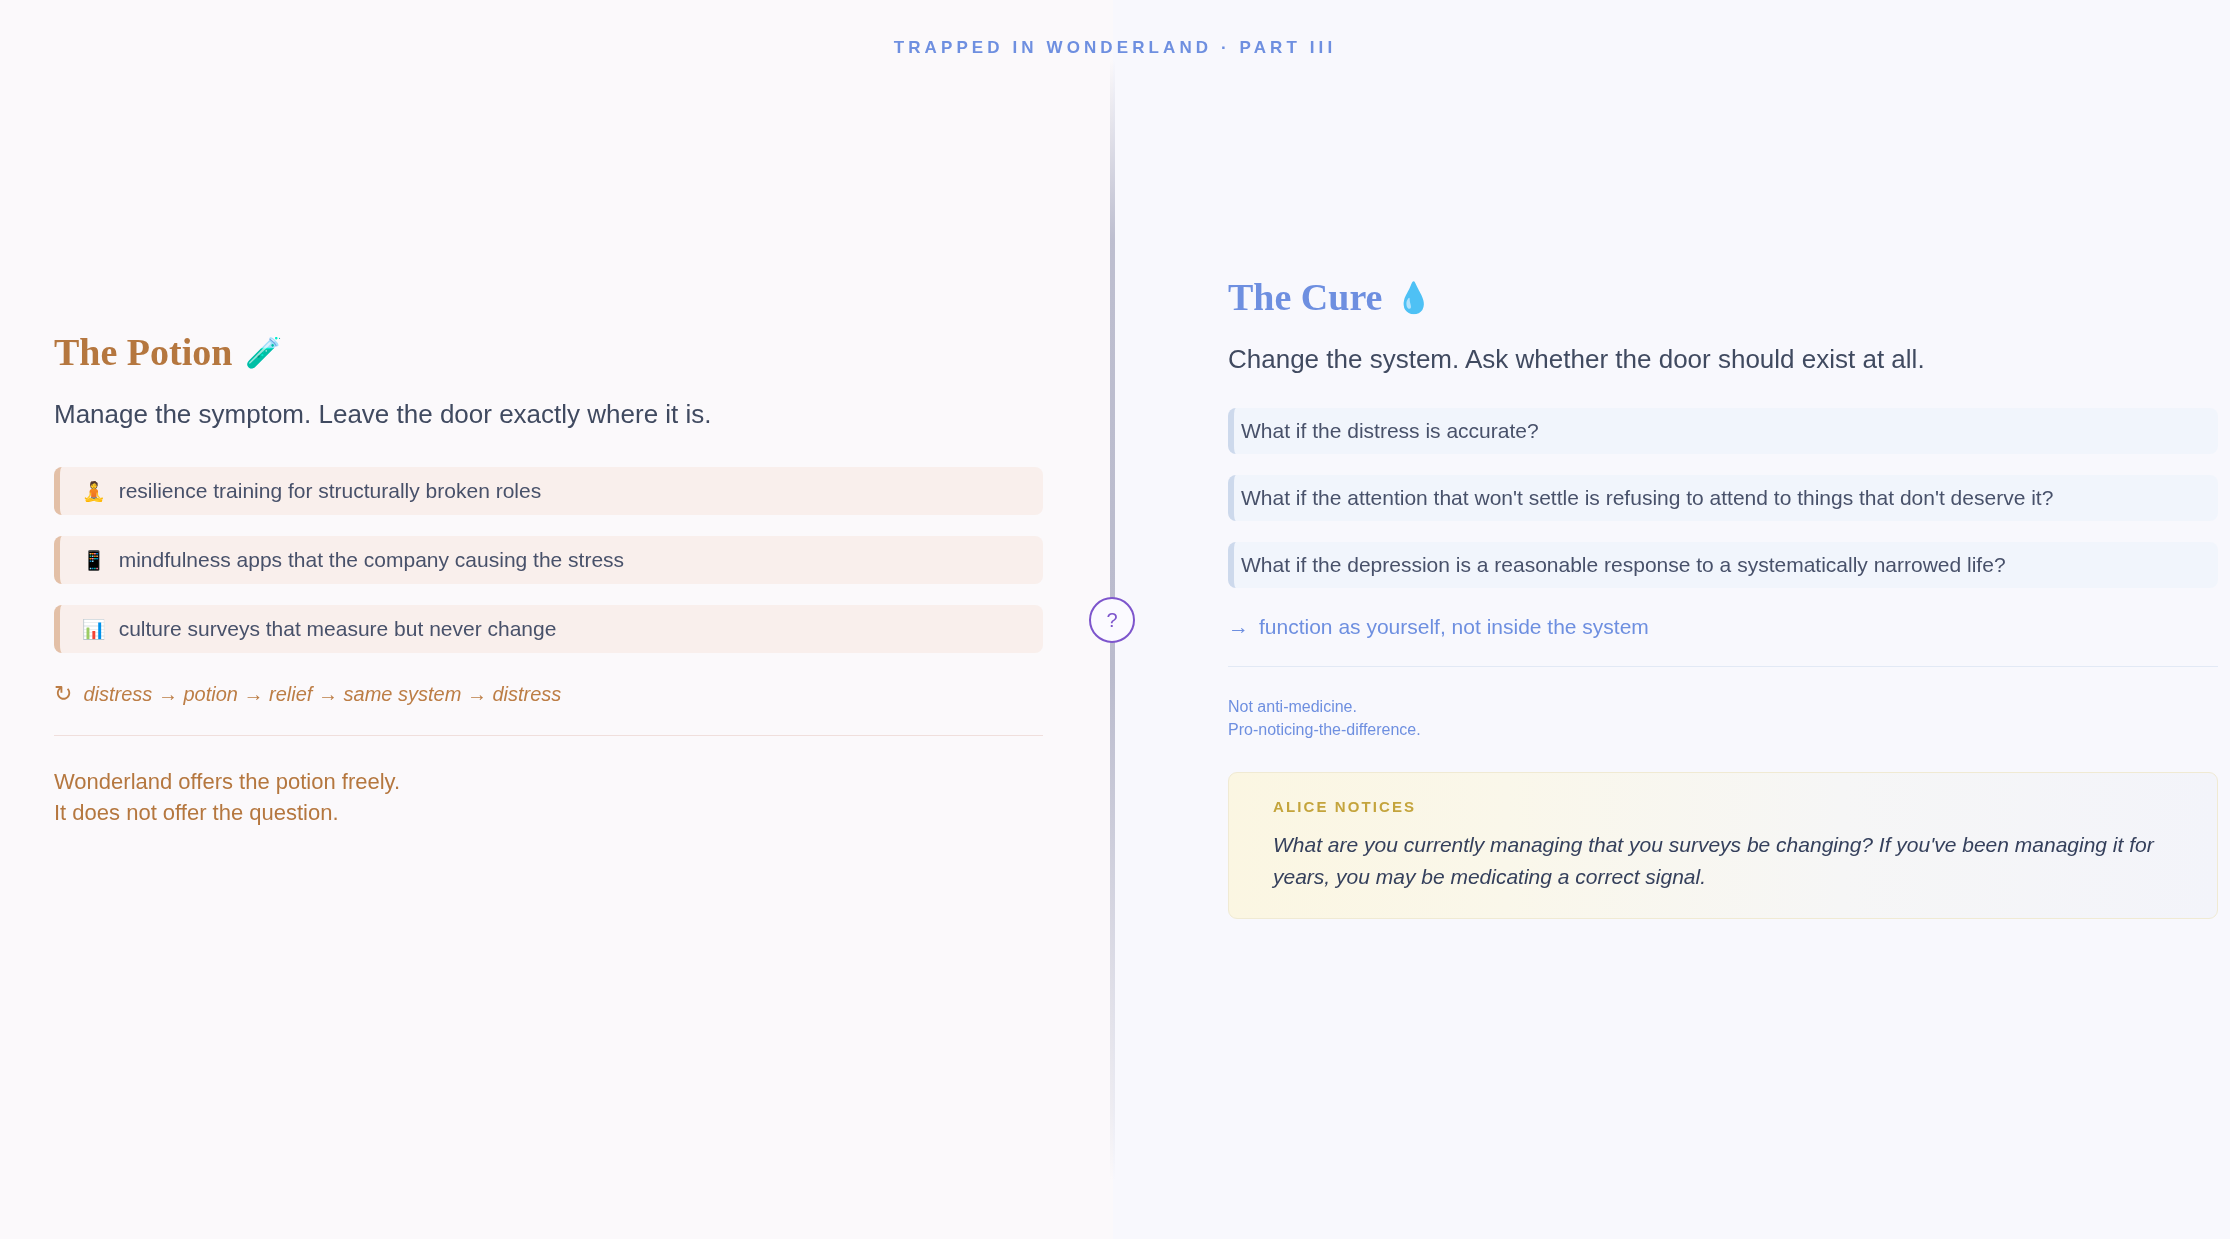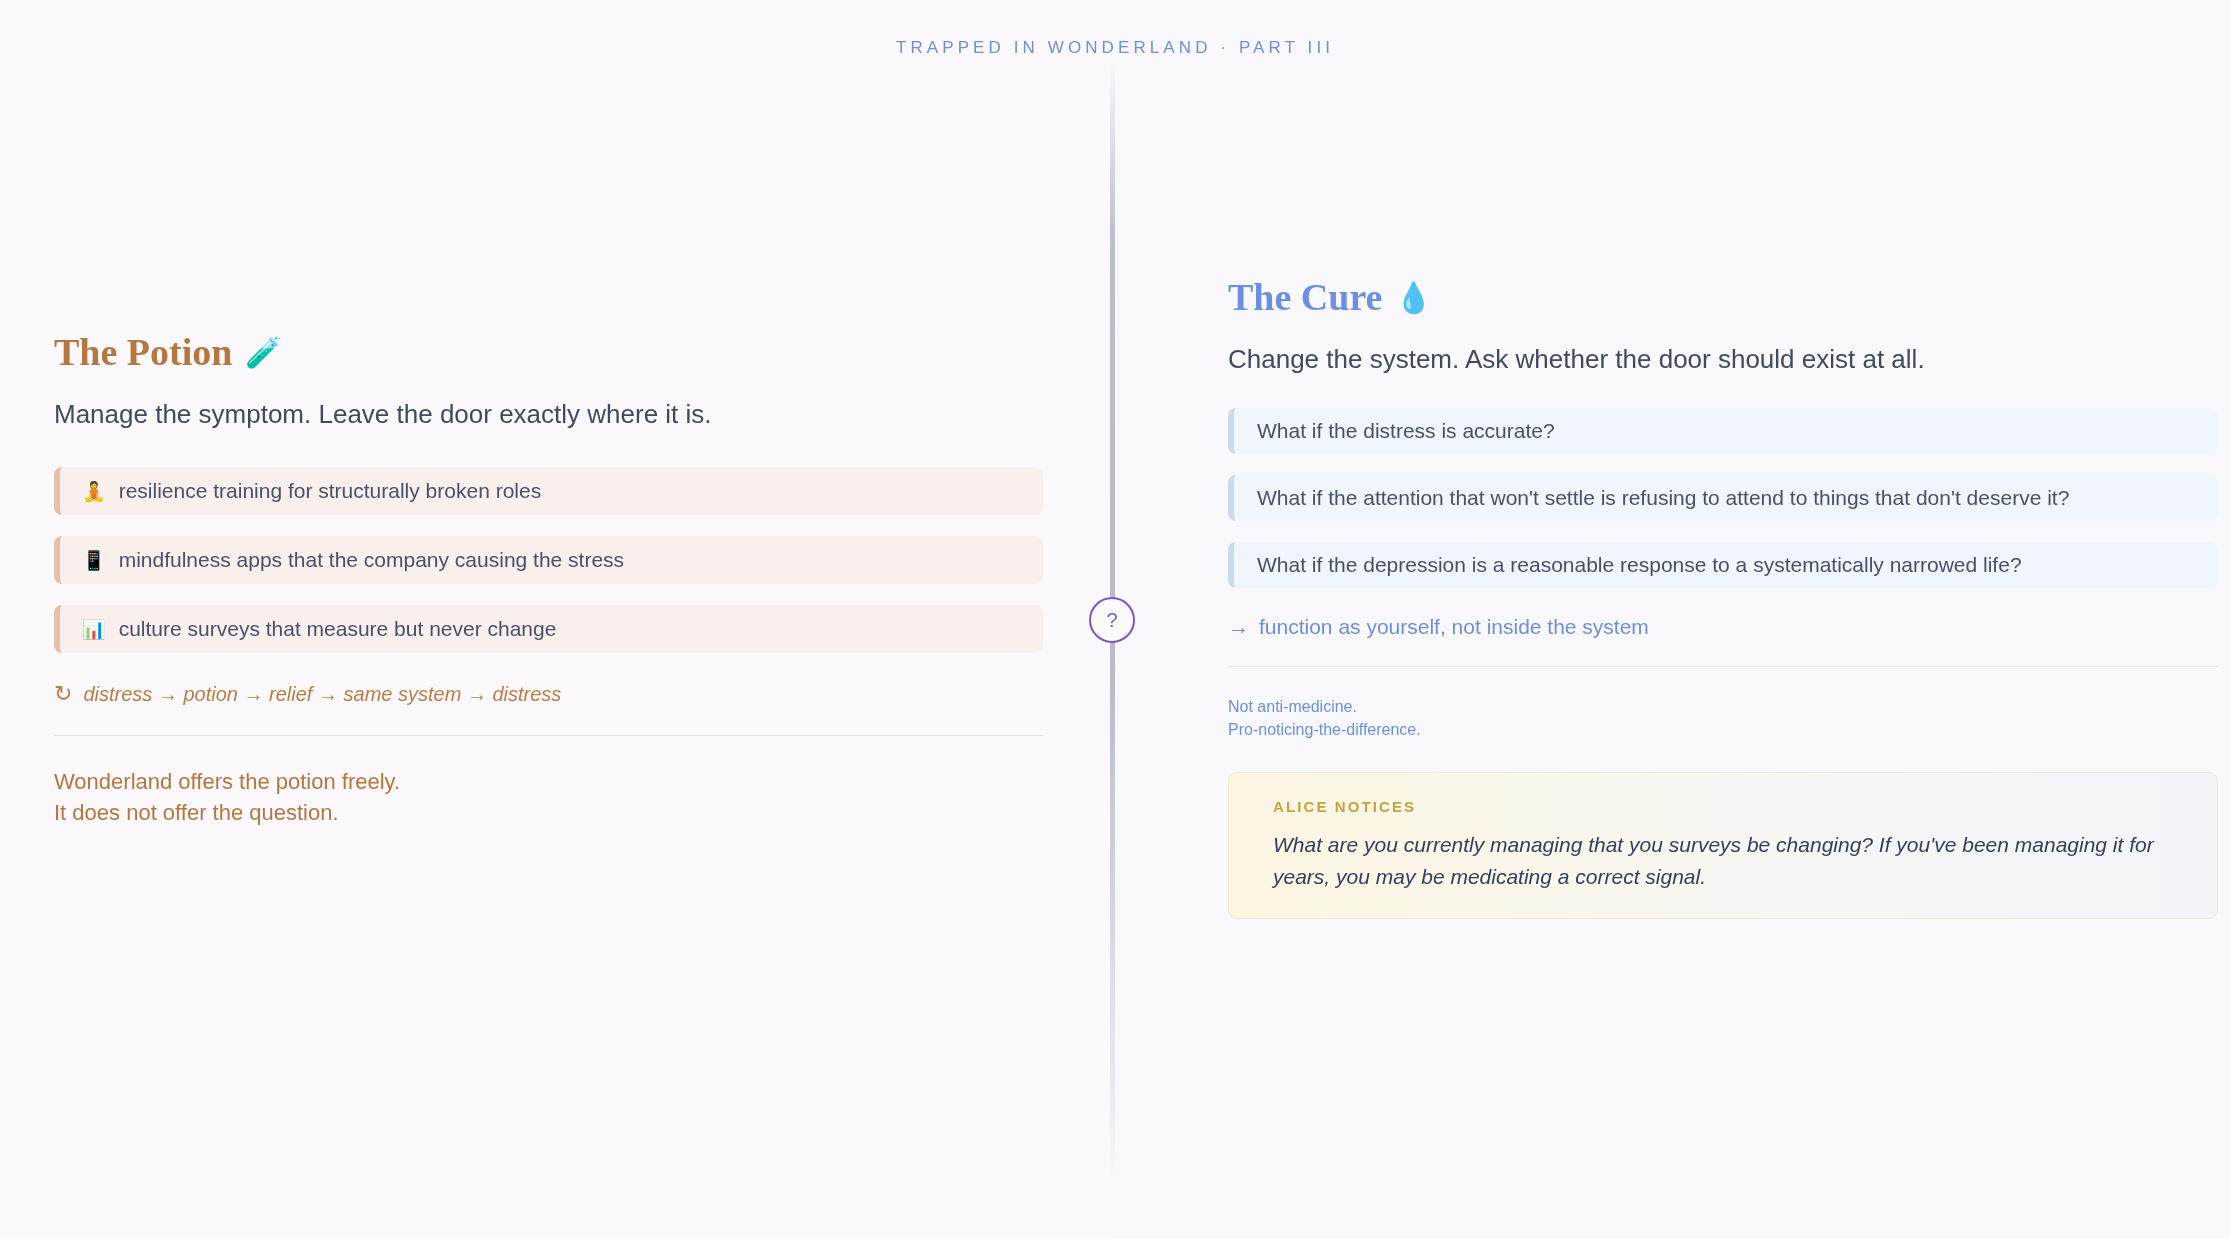--- a/index.html
+++ b/index.html
@@ -30,21 +30,21 @@
     background: #f8f8fd;
   }
 
   
   .eyebrow {
     position: absolute;
     left: 0; top: 38px;
     width: 2230px;
     text-align: center;
     font-size: 17px;
-    font-weight: normal;
+    font-weight: bold;
     letter-spacing: 4.1px;
     color: #6e8fe0;
     z-index: 5;
   }
 
   
   .divider {
     position: absolute;
     left: 1110px;
     top: 60px;
@@ -149,21 +149,21 @@
   
   .q-list { margin-top: 33px; }
   .q-item {
     background: #f1f5fc;
     border-left: 6px solid #cdd9ec;
     border-radius: 8px;
     height: 46px;
     width: 990px;
     display: flex;
     align-items: center;
-    padding-left: 23px;
+    padding-left: 7px;
     margin-bottom: 21px;
     font-size: 21px;
     color: #48516a;
   }
 
   .arrow-line {
     margin-top: 27px;
     font-size: 21px;
     color: #6e8fe0;
     display: flex;

